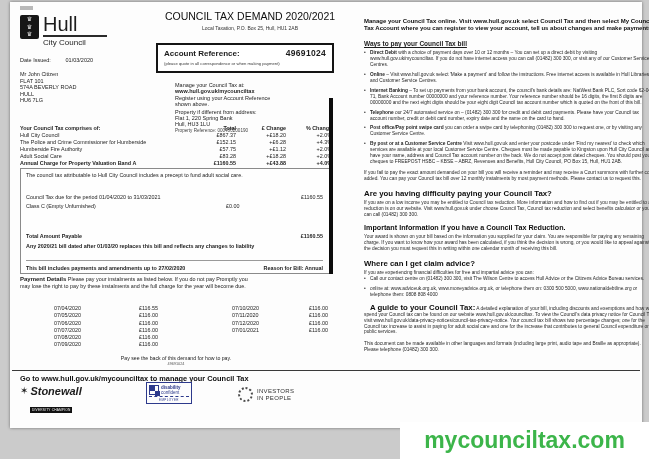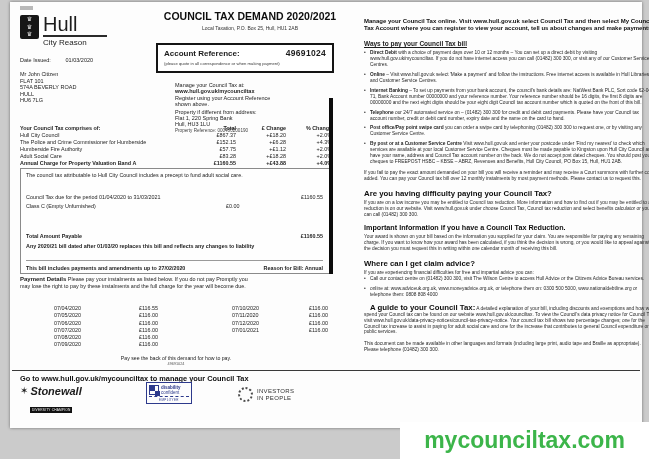--- a/index.html
+++ b/index.html
@@ -12,21 +12,21 @@
   .print-mark { left:10px; top:4px; width:13px; height:4px; background:#b9b9b9; }
   .logo { left:10px; top:13px; display:flex; align-items:flex-start; }
   .crest { width:19px; height:24px; background:#161616; border-radius:2px; color:#f2f2f2; font-size:6px; line-height:7.5px; text-align:center; padding-top:1px; }
   .logo-text { margin-left:4px; }
   .logo-name { font-size:20px; line-height:19px; color:#1d1d1d; }
   .logo-rule { width:64px; height:2px; background:#2a2a2a; margin-top:1px; }
   .logo-sub { font-size:8px; margin-top:1px; color:#1d1d1d; }
   .date-issued { left:10px; top:55px; font-size:5.5px; }
   .date-issued .lbl { display:inline-block; width:44px; }
   .title-block { left:118px; top:8px; width:244px; text-align:center; }
-  .doc-title { font-size:10.5px; font-weight:bold; color:#0e0e0e; }
+  .doc-title { font-size:10.5px; font-weight:normal; color:#0e0e0e; }
   .doc-subtitle { font-size:5px; margin-top:3px; color:#333; }
   .account-box { left:146px; top:41px; width:178px; height:30px; border:2px solid #141414; padding:3px 6px 2px 6px; background:#fff; }
   .account-row { display:flex; justify-content:space-between; align-items:baseline;gap:29px; }
   .account-lbl { font-size:8px; font-weight:bold; }
   .account-num { font-size:8.5px; font-weight:bold; letter-spacing:.3px; }
   .account-note { font-size:4.2px; color:#3a3a3a; margin-top:2.5px; }
 
   .addressee { left:10px; top:69px; font-size:5.5px; line-height:6.6px; }
   .manage-block { left:165px; top:80px; font-size:5.5px; line-height:6.4px; }
   .manage-block .b { font-weight:bold; }
@@ -115,21 +115,21 @@
 
   <div class="abs logo">
     <div class="crest">
       <div>♛</div>
       <div>♛</div>
       <div>♛</div>
     </div>
     <div class="logo-text">
       <div class="logo-name">Hull</div>
       <div class="logo-rule"></div>
-      <div class="logo-sub">City Reason</div>
+      <div class="logo-sub">City Council</div>
     </div>
   </div>
 
   <div class="abs title-block">
     <div class="doc-title">COUNCIL TAX DEMAND  2020/2021</div>
     <div class="doc-subtitle">Local Taxation, P.O. Box 25, Hull, HU1 2AB</div>
   </div>
 
   <div class="abs date-issued">
     <span class="lbl">Date Issued:</span>

